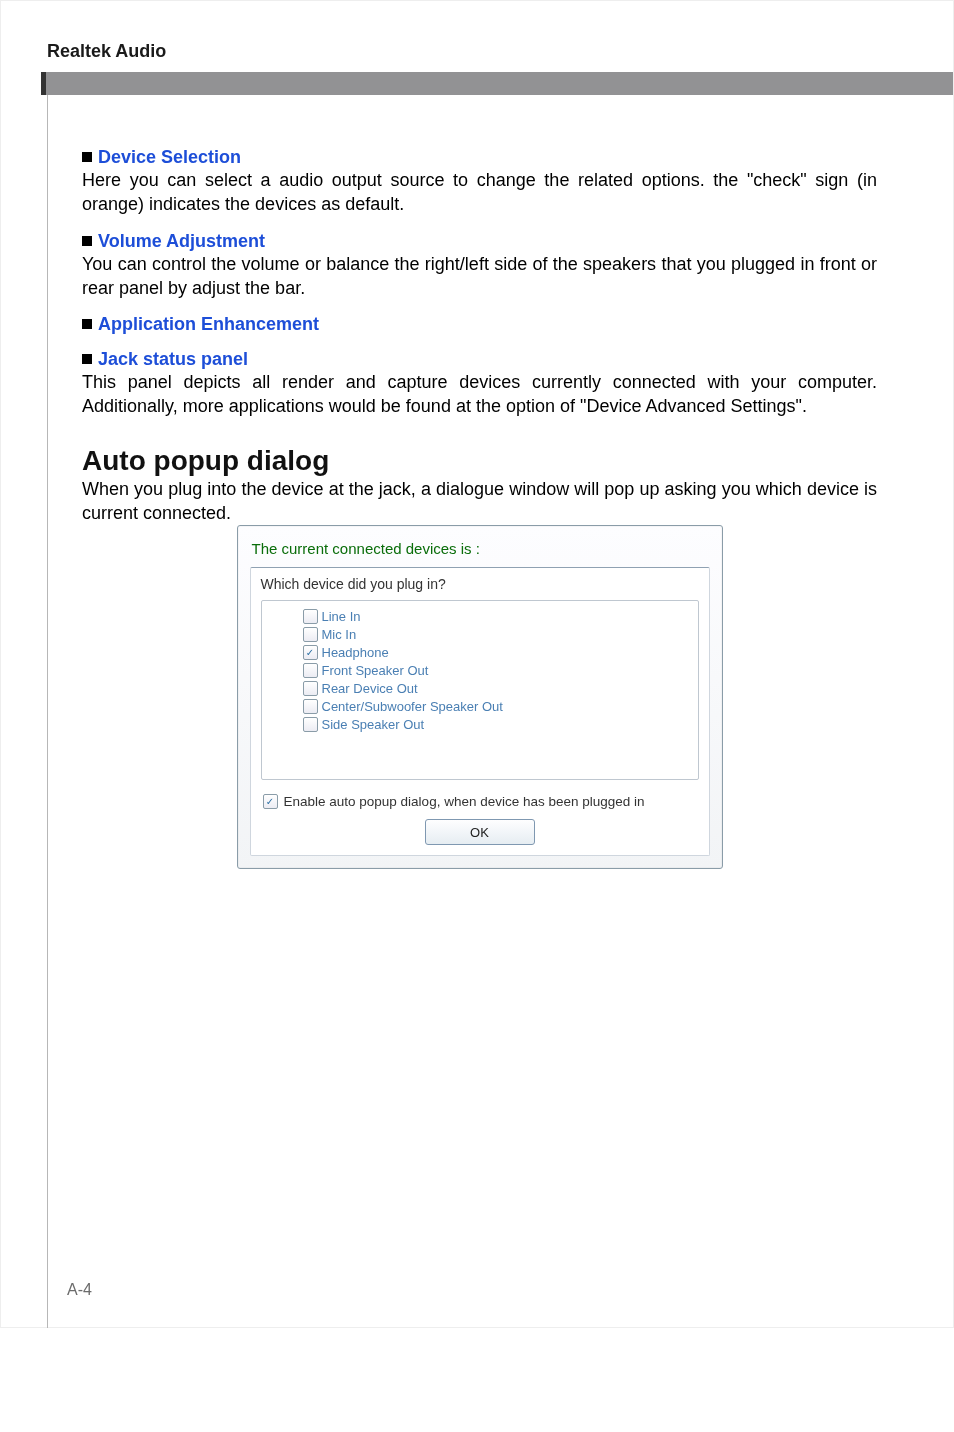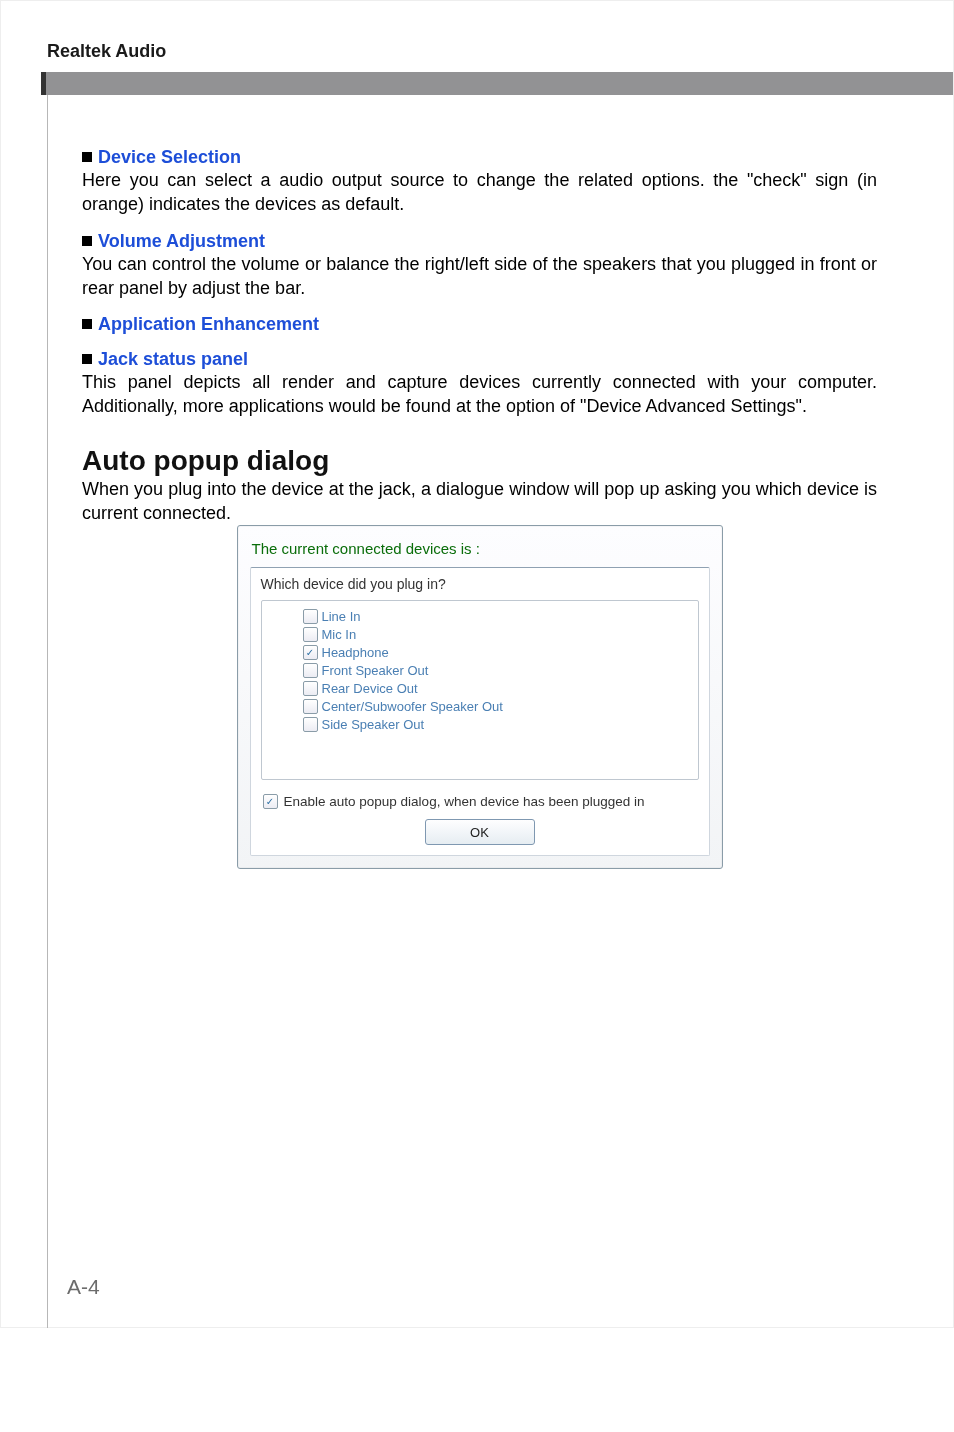--- a/index.html
+++ b/index.html
@@ -140,21 +140,21 @@
     width:110px;height:26px;
     border:1px solid #7f98b1;
     border-radius:3px;
     background:linear-gradient(#fefeff,#e6edf2);
     font-size:13px;color:#222;
     cursor:pointer;
   }
   .pgnum{
     position:absolute;
     left:66px;bottom:28px;
-    font-size:21px;color:#6c6c6c;
+    font-size:16px;color:#6c6c6c;
   }
 </style>
 </head>
 <body>
 
 <div class="sheet">
 
   <div class="page-title">Realtek Audio</div>
   <div class="bar"></div>
 

